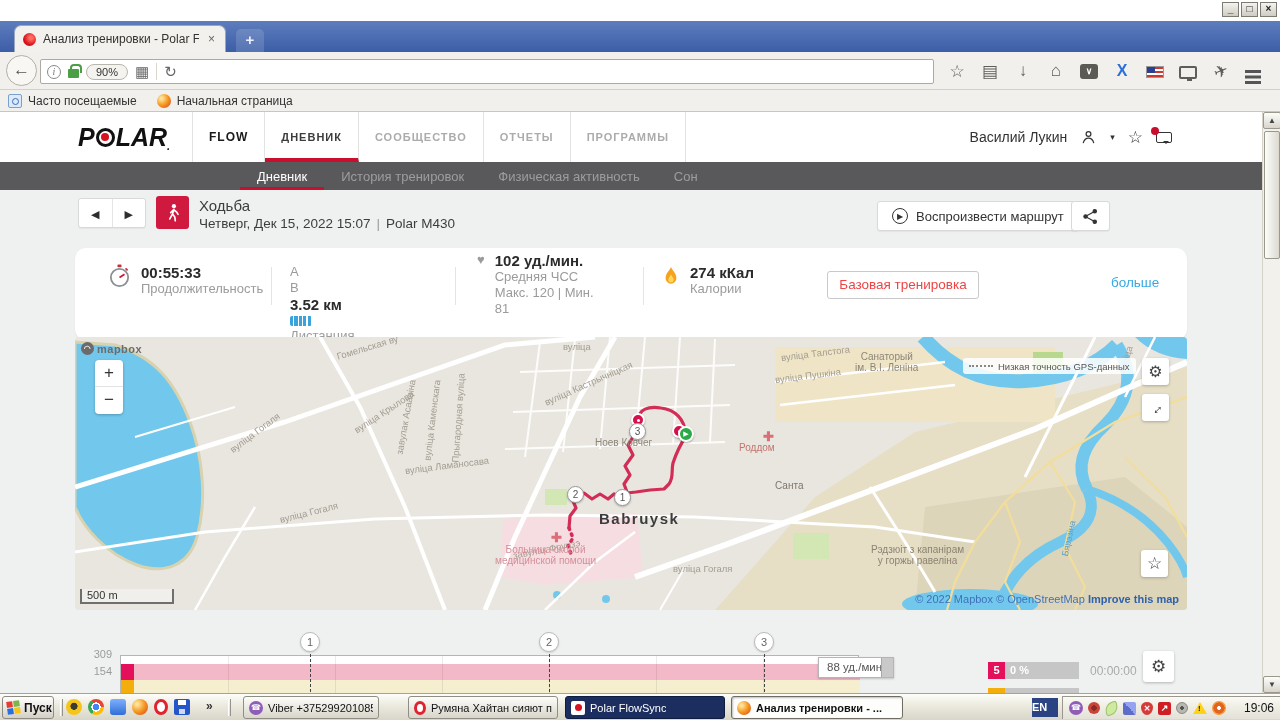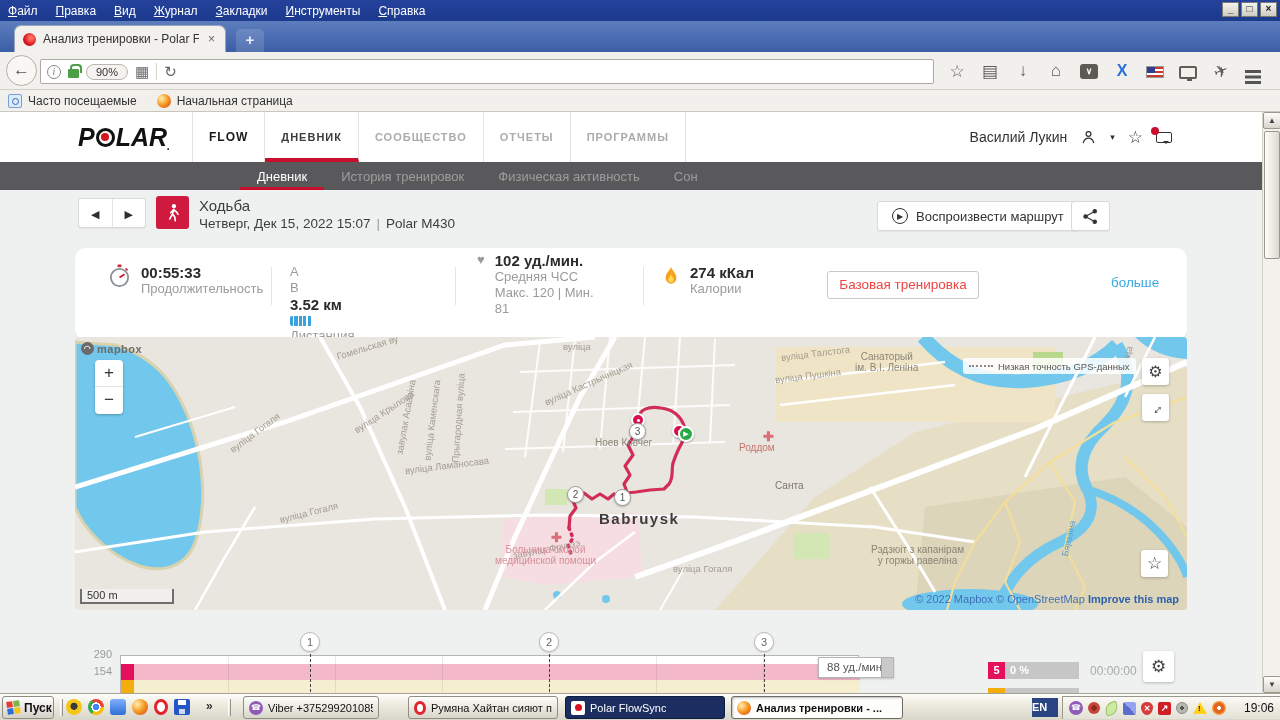--- a/index.html
+++ b/index.html
@@ -188,30 +188,20 @@
   .tr-warn { width:0; height:0; border-left:7px solid transparent; border-right:7px solid transparent; border-bottom:12px solid #ffd117; }
   .tr-warn::after { content:"!"; position:absolute; left:-2px; top:2px; font-size:8px; font-weight:bold; color:#222; }
   .tr-orange { border-radius:50%; background:radial-gradient(circle,#fff 18%,#e2641e 22% 55%,#f59b3c 58%); }
   #clock { position:absolute; right:6px; top:7px; font-size:12px; color:#111; }
 </style>
 </head>
 <body>
 
 <div id="screen">
 
-  <div id="menubar">
-
-  <span class="menu-item">Файл</span>
-      <span class="menu-item">Правка</span>
-      <span class="menu-item">Вид</span>
-      <span class="menu-item">Журнал</span>
-      <span class="menu-item">Закладки</span>
-      <span class="menu-item">Инструменты</span>
-      <span class="menu-item">Справка</span>
-    </div>
   <div id="winctl">
 
   <span class="wbtn">_</span>
       <span class="wbtn">□</span>
       <span class="wbtn">×</span>
     </div>
 
   <div id="tabbar">
     <div id="tab">
       <span class="favicon"></span>
@@ -477,21 +467,21 @@
           <span style="display:inline-block;transform:rotate(-45deg)">↔</span>
         </div>
       <div class="mapbtn" style="left:1066px;top:213px;font-size:17px">☆</div>
       <div id="scalebox">500 m</div>
       <div id="attrib">
         <span>© 2022 Mapbox © OpenStreetMap</span> <b>Improve this map</b>
       </div>
     </div>
 
     <div>
-        <div class="ytick" style="left: 82px; position: absolute; top: 458px;">290</div>
+        <div class="ytick" style="left: 82px; position: absolute; top: 458px;">309</div>
         <div class="ytick" style="left: 82px; position: absolute; top: 475px;">154</div>
       </div>
     <div id="chartbox">
       <div class="band-pink"></div>
       <div class="band-cream"></div>
       <div class="gridv" style="left:107px"></div>
         <div class="gridv" style="left:214px"></div>
         <div class="gridv" style="left:321px"></div>
         <div class="gridv" style="left:428px"></div>
         <div class="gridv" style="left:535px"></div>

